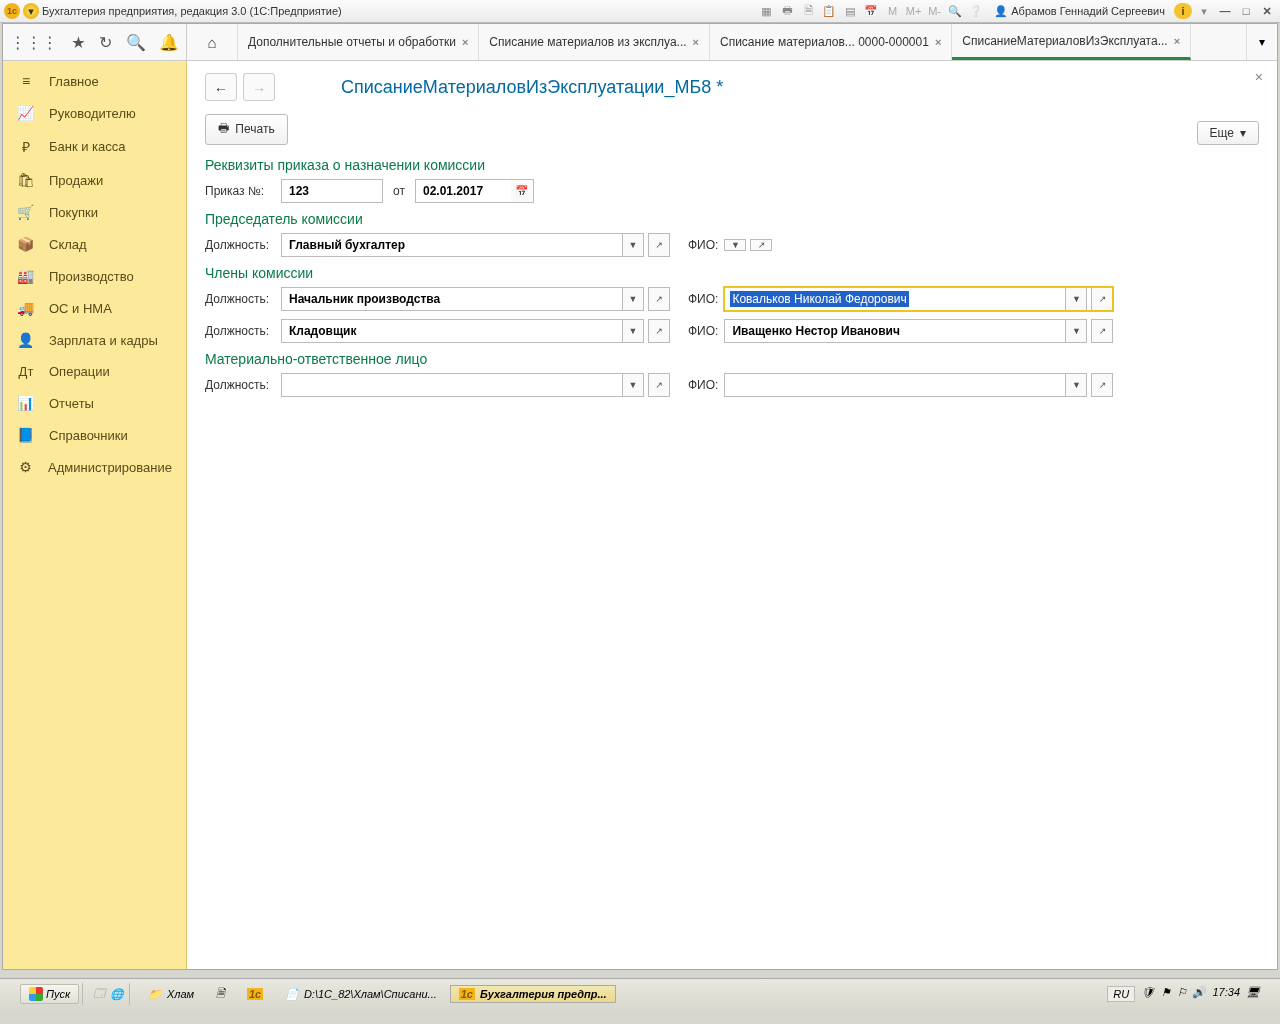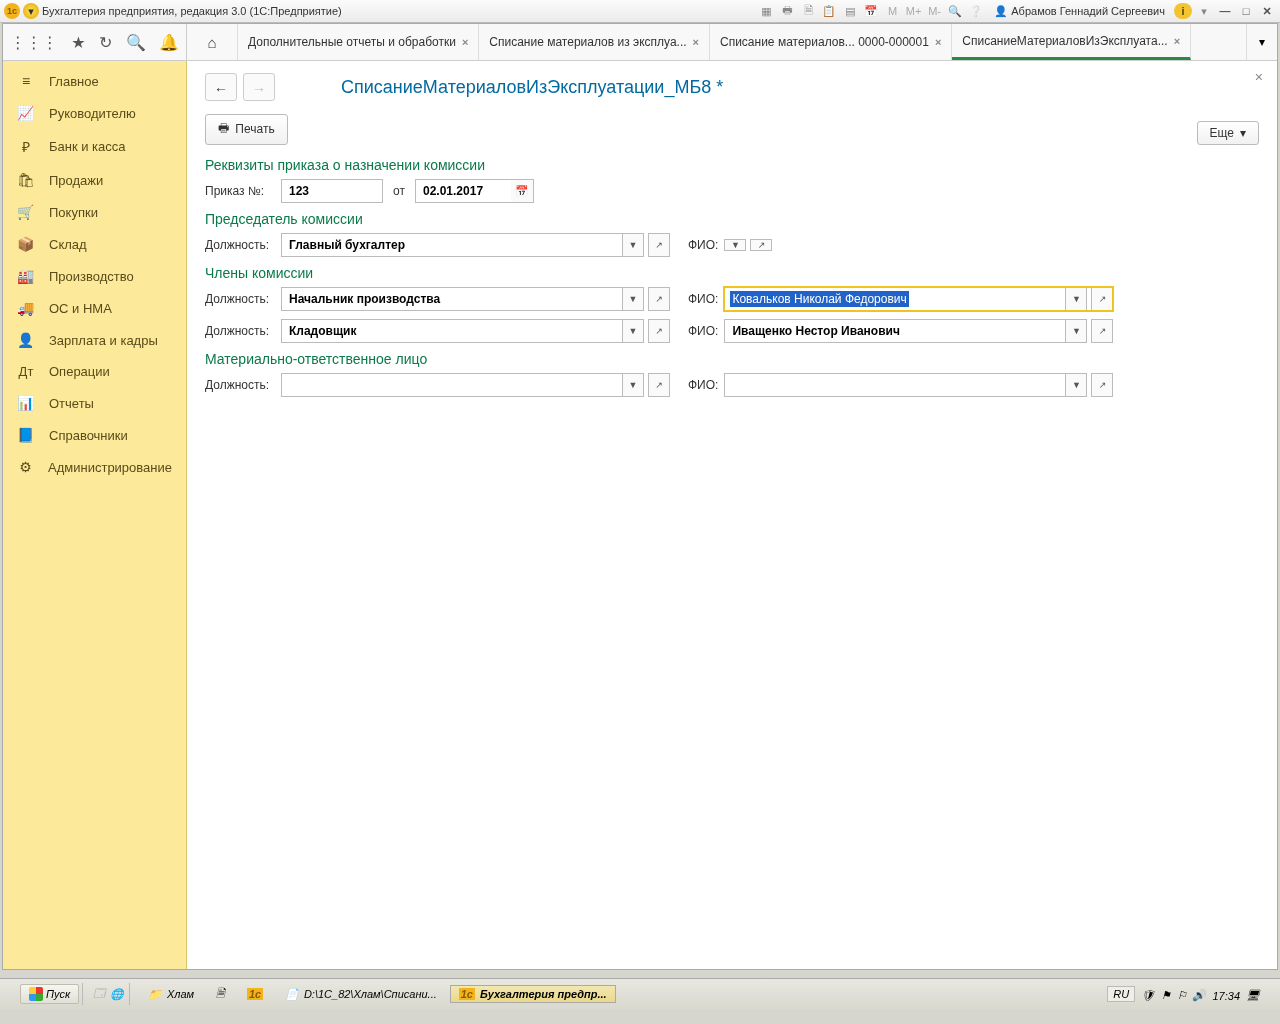--- a/index.html
+++ b/index.html
@@ -149,21 +149,21 @@
   border-top: 1px solid #aaa;
   display:flex; align-items:center;
   font-size:11px;
   padding: 0 20px;
   font-style: italic;
 }
 .tb-start { display:flex; align-items:center; gap:3px; padding:2px 8px; border:1px solid #bdbdb0; background:linear-gradient(#f6f6f0,#e0e0d5); border-radius:2px;}
 .tb-sep { width:4px; height:22px; border-left:1px solid #bbb; margin:0 3px;}
 .tb-task { display:flex; align-items:center; gap:5px; padding:2px 8px; margin:0 2px; border:1px solid transparent; max-width:180px; white-space:nowrap; overflow:hidden;}
 .tb-task.active {border:1px solid #aaa; background:linear-gradient(#f3e7b1,#ead88a);}
-.tb-tray { margin-left:auto; display:flex; align-items:flex-end; gap:6px; }
+.tb-tray { margin-left:auto; display:flex; align-items:flex-start; gap:6px; }
 .tray-box { border:1px solid #bbb; padding:1px 5px; background:#efefe8;}
 </style>
 </head>
 <body>
 
 <div class="titlebar">
   <div class="tb-left">
     <span class="tb-icon" style="background:#f3b31a;color:#8a5a00;font-weight:bold;font-size:9px;">1c</span>
     <span class="tb-icon" style="background:radial-gradient(#ffe257,#e2a500);">▾</span>
     <span>Бухгалтерия предприятия, редакция 3.0  (1С:Предприятие)</span>

